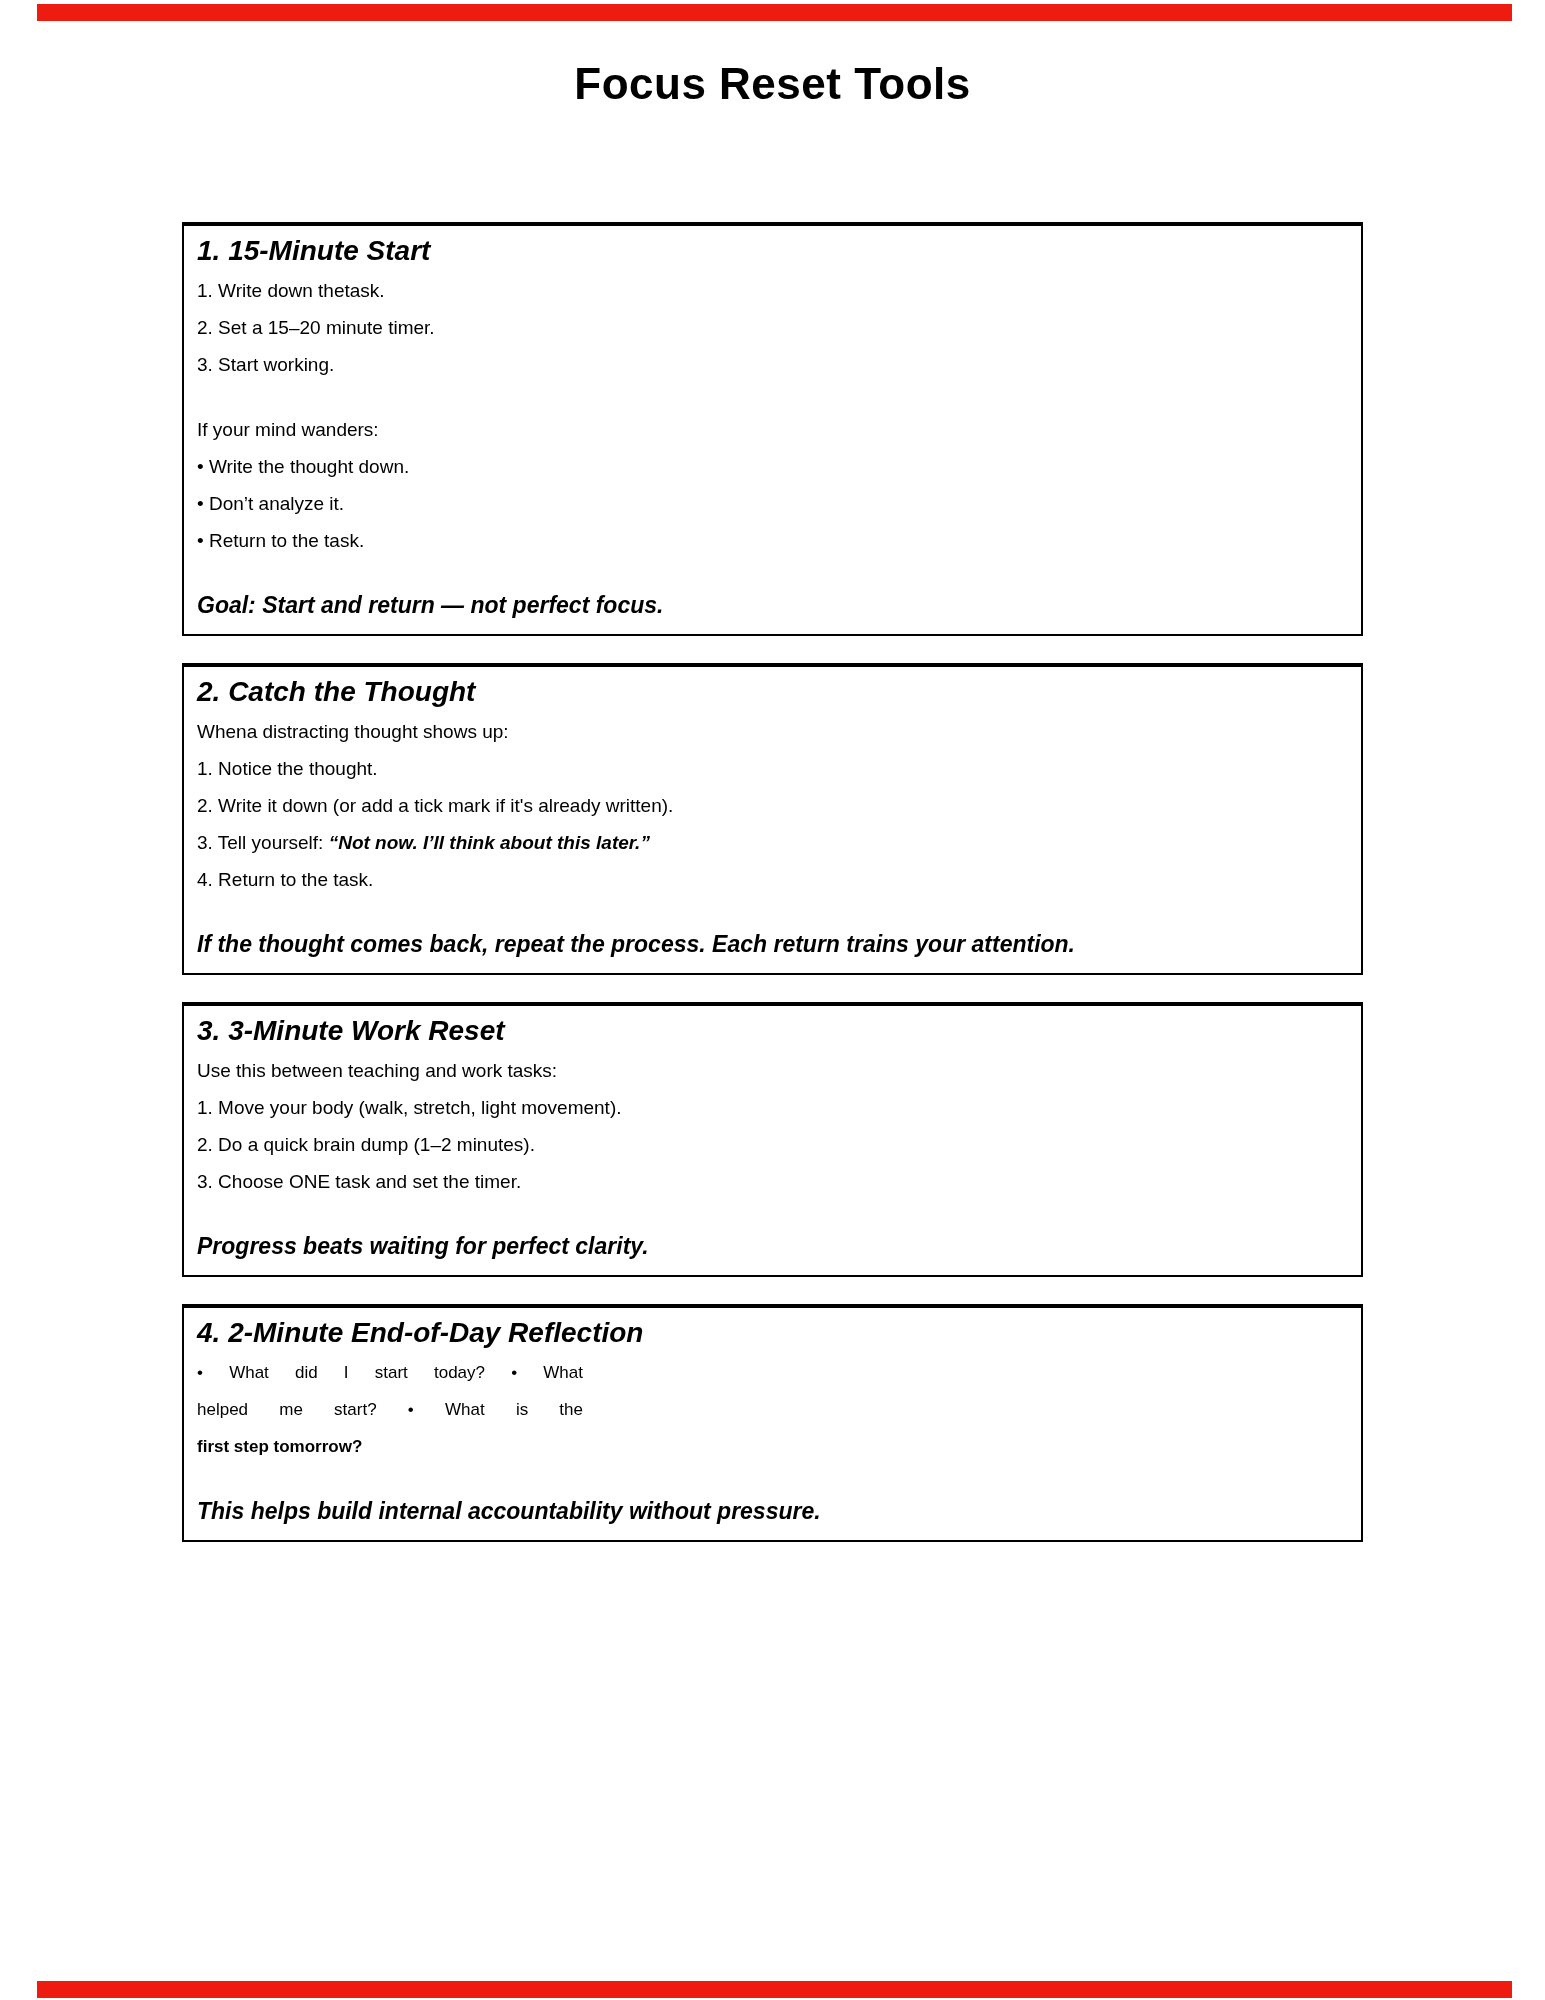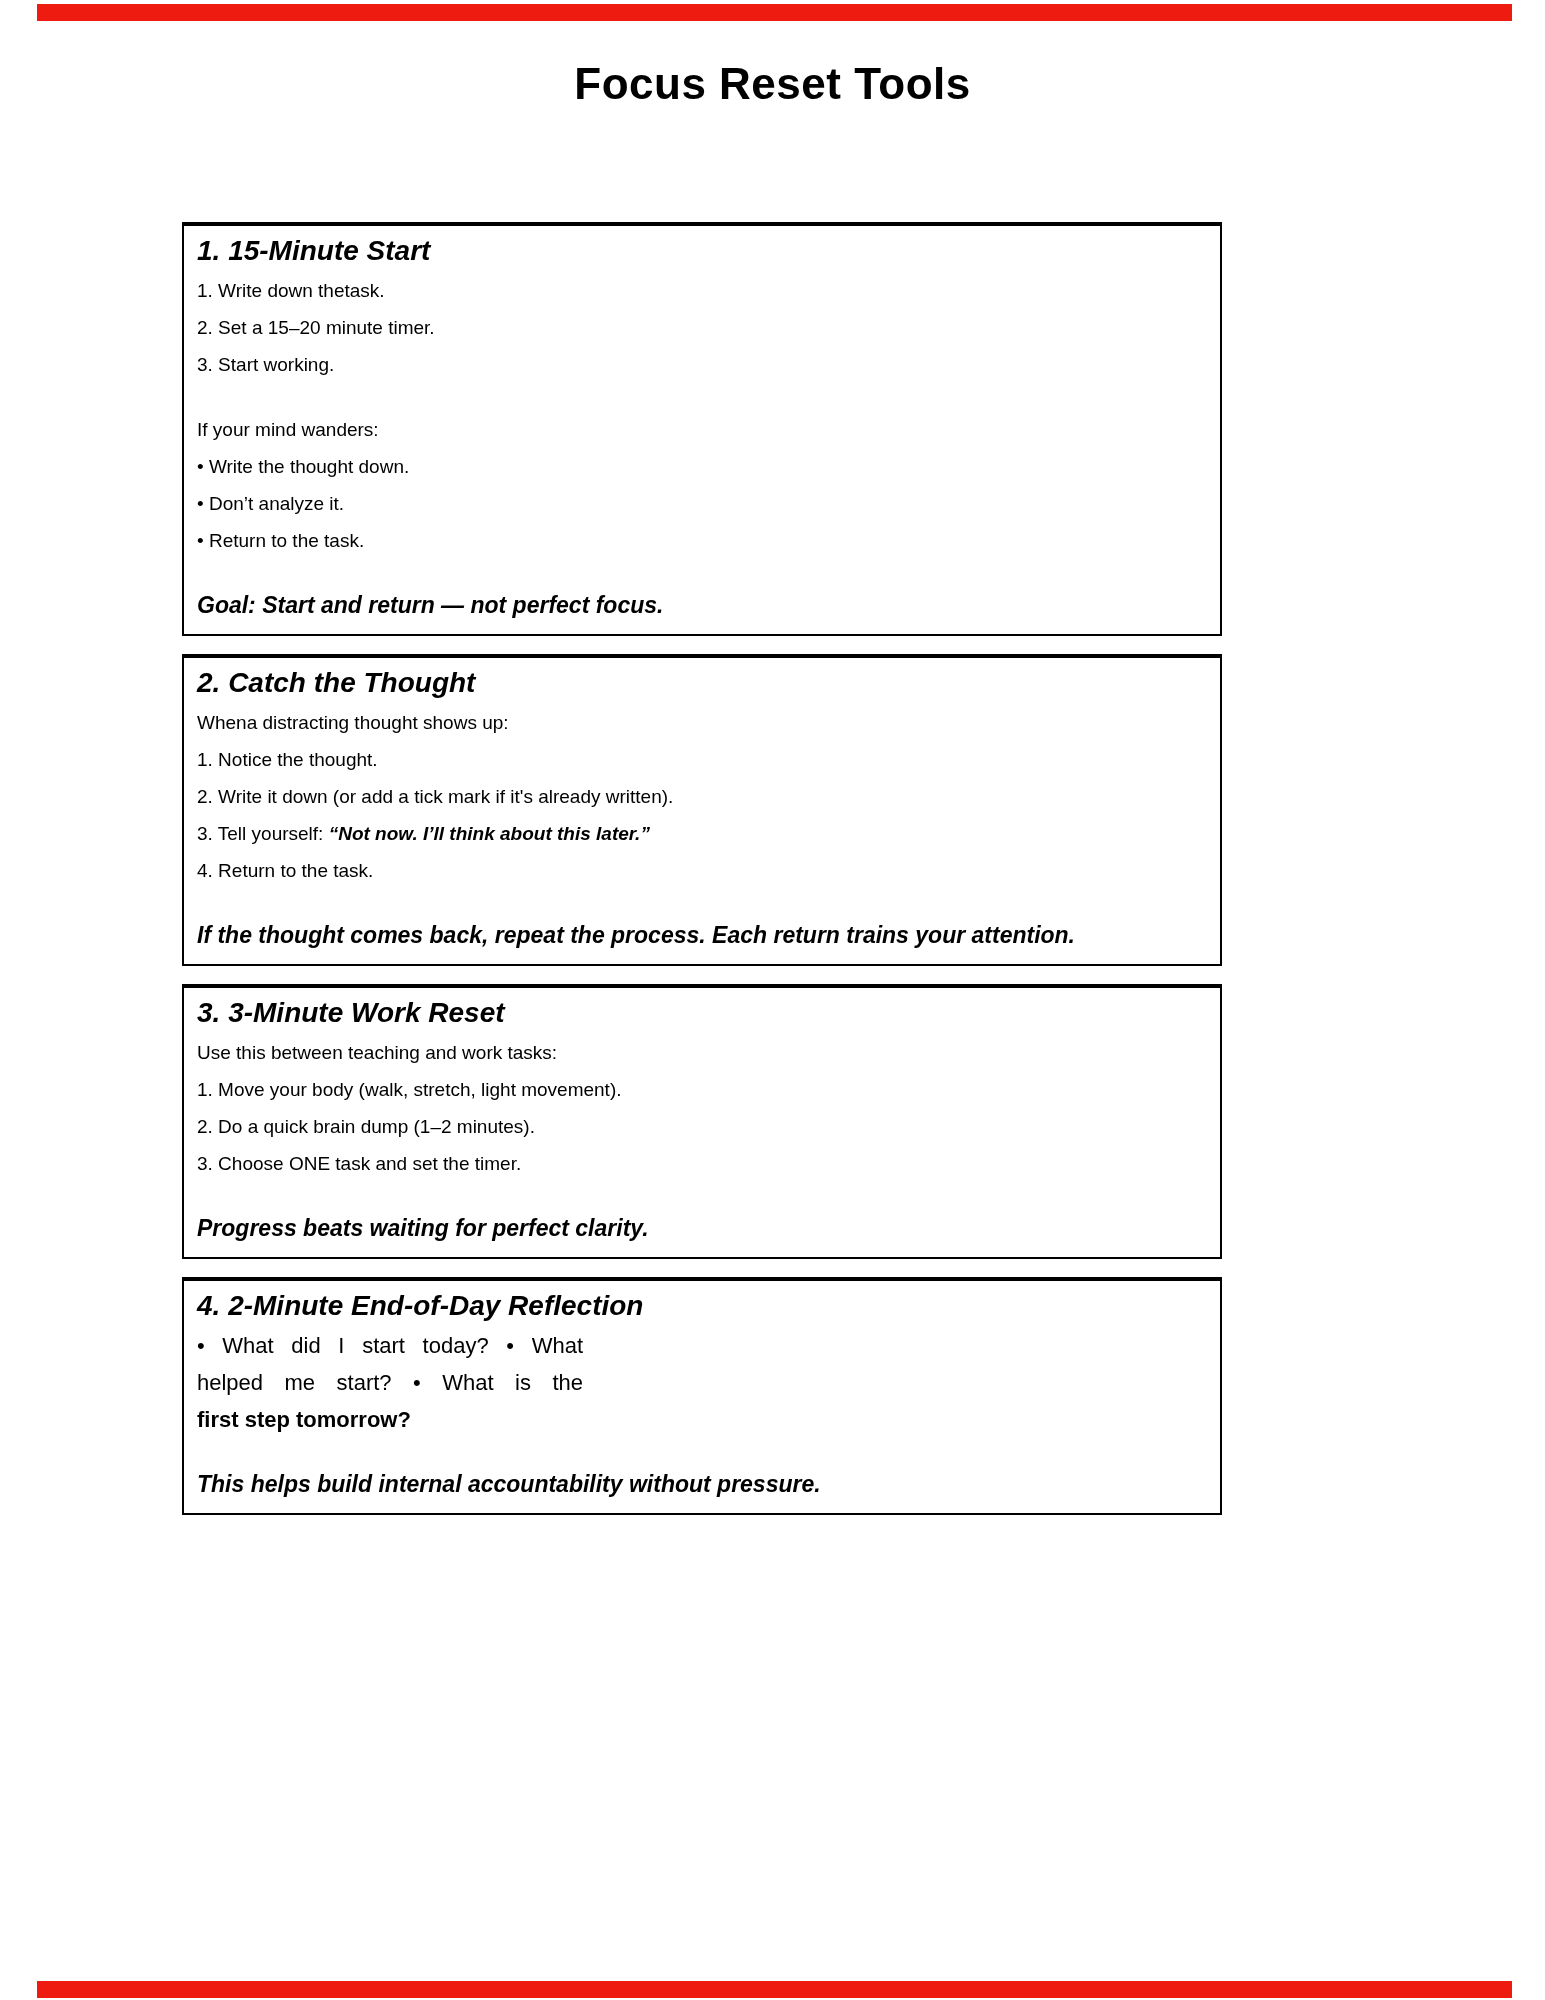--- a/index.html
+++ b/index.html
@@ -35,25 +35,25 @@
   }
 
   .content {
     position: absolute;
     left: 182px;
     top: 222px;
     width: 1181px;
   }
 
   .box {
-    width: 1040px;
+    width: 1181px;
     border: 2px solid #000000;
     border-top-width: 4px;
     padding: 6px 6px 10px 13px;
-    margin-bottom: 18px;
+    margin-bottom: 27px;
     background: #ffffff;
   }
 
   .box-heading {
     margin: 0 0 2px 0;
     font-size: 28px;
     line-height: 38px;
     font-weight: bold;
     font-style: italic;
   }
@@ -73,21 +73,21 @@
     font-style: italic;
   }
 
   .emphasis {
     font-weight: bold;
     font-style: italic;
   }
 
   .justify-block { width: 386px; }
   .justify-block .jline {
-    font-size: 22px;
+    font-size: 17px;
     line-height: 37px;
     text-align: justify;
     text-align-last: justify;
   }
   .justify-block .jline.last {
     text-align: right;
     text-align-last: left;
     font-weight: bold;
   }
 </style>

